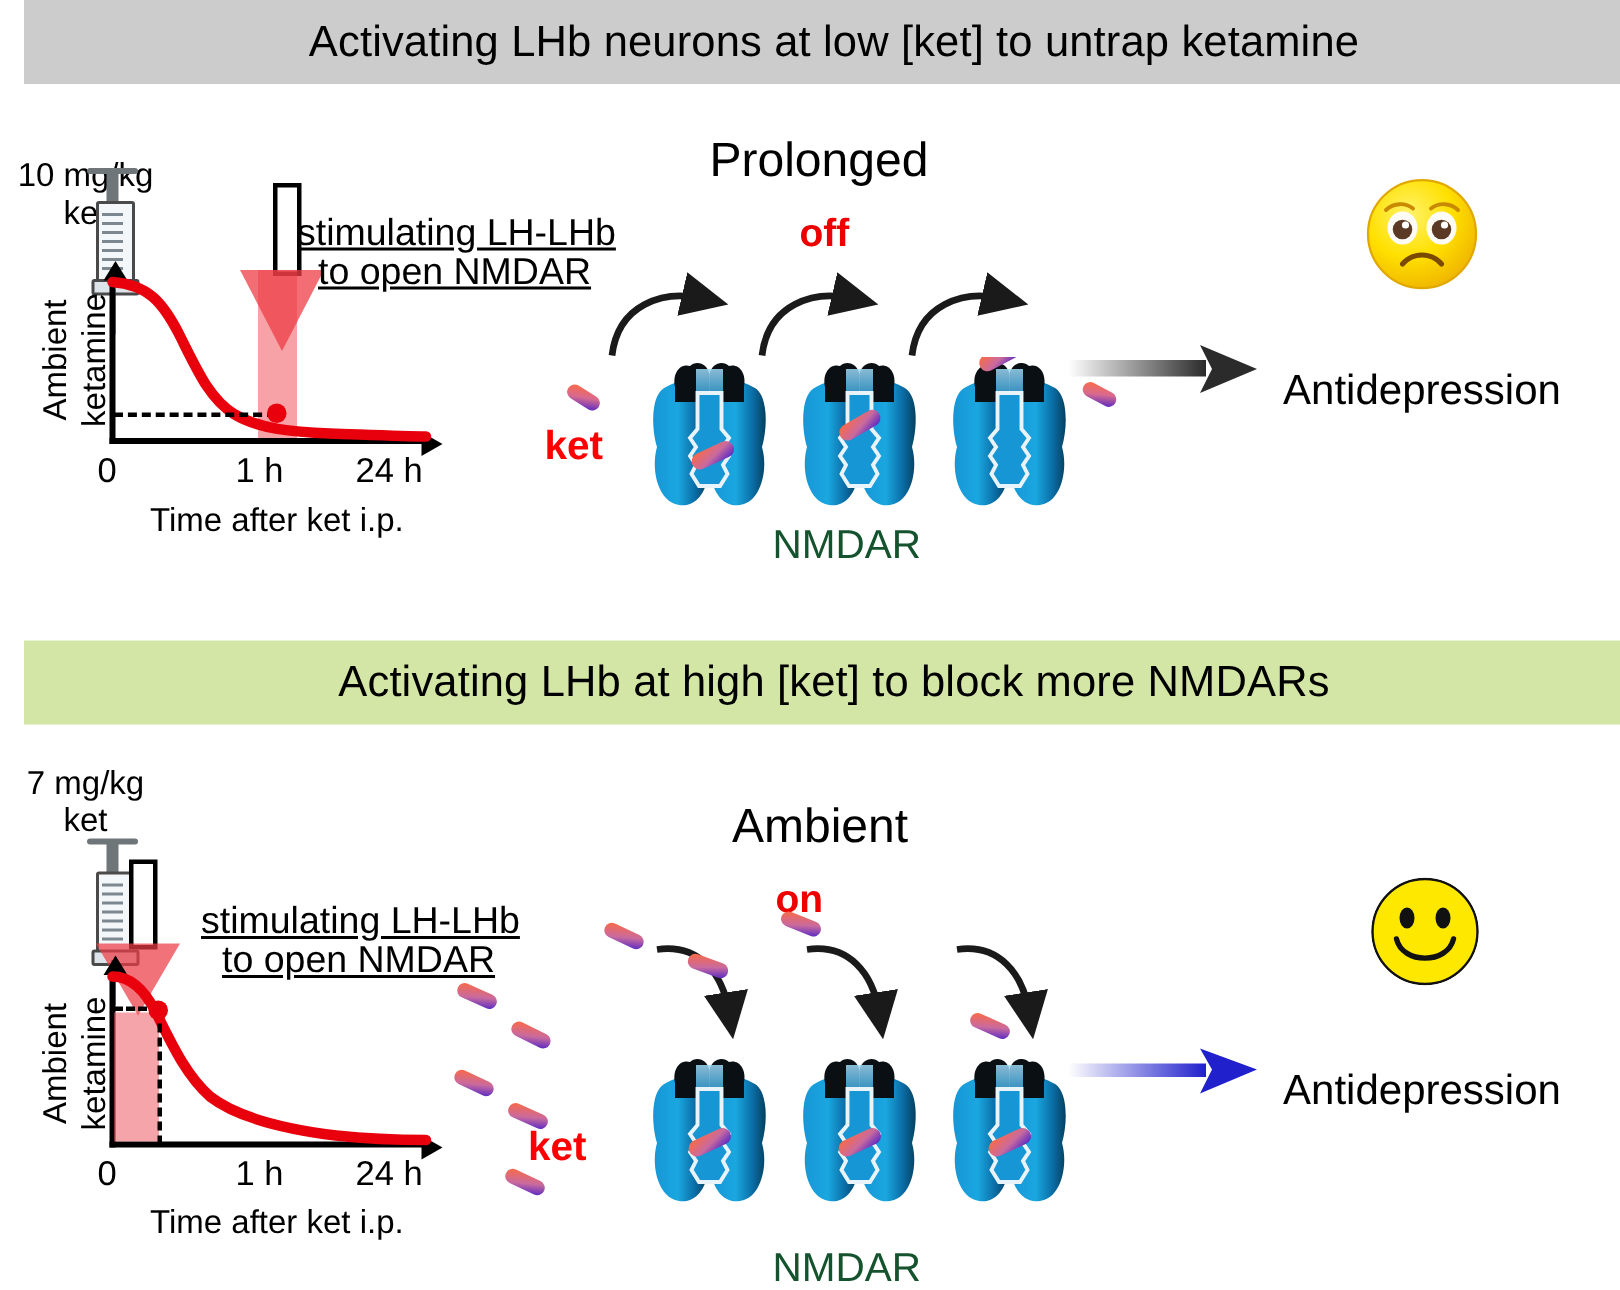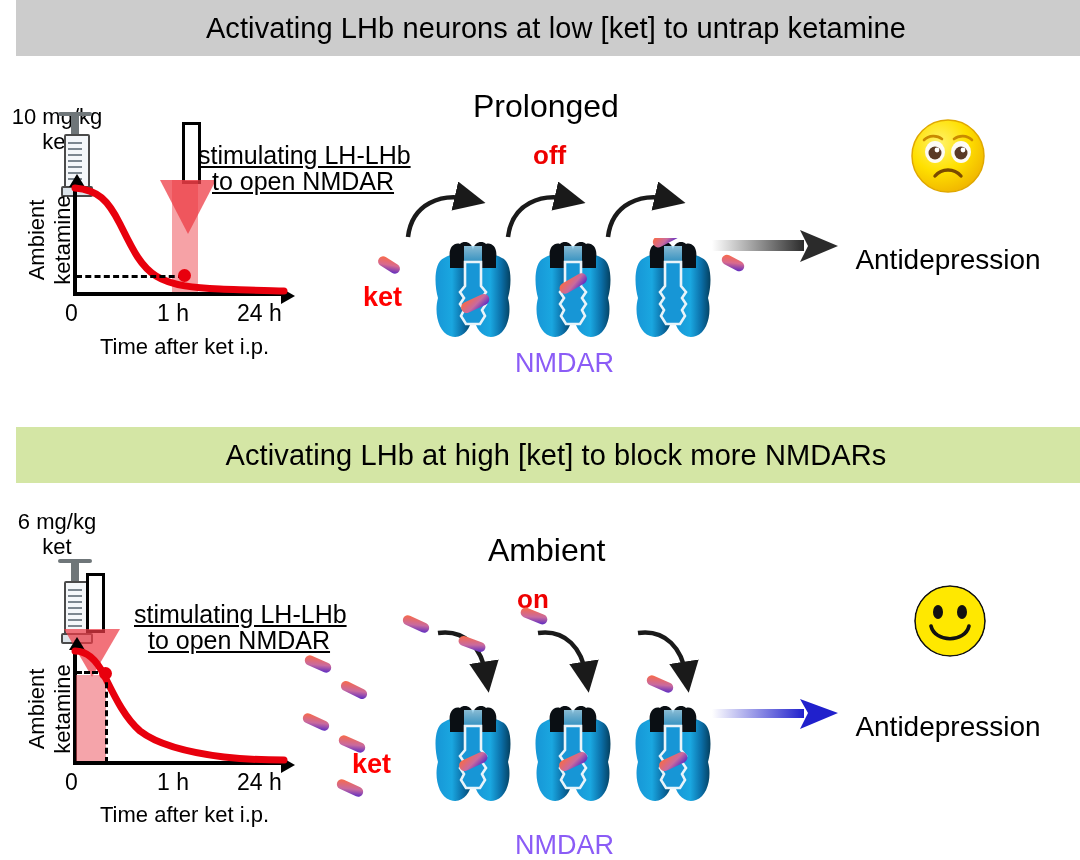--- a/index.html
+++ b/index.html
@@ -57,21 +57,21 @@
      border-left:28px solid transparent;border-right:28px solid transparent;}
 
   
   .bigarrow{position:absolute;height:62px;}
   .emoji-face{position:absolute;border-radius:50%;}
   .outcome{position:absolute;font-size:28px;line-height:1.25;text-align:center;white-space:nowrap;}
 
   .bigtitle{position:absolute;font-size:32px;white-space:nowrap;}
   .onoff{position:absolute;font-size:26px;font-weight:bold;color:#ee0000;white-space:nowrap;}
   .ketlabel{position:absolute;font-size:27px;font-weight:bold;color:#ff0000;white-space:nowrap;}
-  .nmdarlabel{position:absolute;font-size:27px;color:#8b5cf6;white-space:nowrap;}
+  .nmdarlabel{position:absolute;font-size:27px;color:#14532d;white-space:nowrap;}
 
   .recep{position:absolute;width:86px;height:104px;}
   .ketmol{position:absolute;}
 </style>
 </head>
 <body>
 
 <div class="panel" id="panel-top">
 
   <div class="header-bar" id="header-top">
@@ -257,21 +257,21 @@
 
 <div class="panel" id="panel-bottom">
 
   <div class="header-bar" id="header-bottom">
     <span>Activating LHb at high [ket] to block more NMDARs</span>
   </div>
 
   <div class="plot">
 
     <div class="dose" style="left:2px;top:82px;width:110px;">
-      <div>6 mg/kg</div>
+      <div>7 mg/kg</div>
       <div>ket</div>
     </div>
 
     <div class="syr" style="left:56px;top:140px;width:40px;height:105px;">
       <div class="syr-flange"></div>
       <div class="syr-plunger"></div>
       <div class="syr-barrel"></div>
       <div class="syr-grad" style="top:22px"></div>
         <div class="syr-grad" style="top:28px"></div>
       <div class="syr-grad" style="top:34px"></div>

